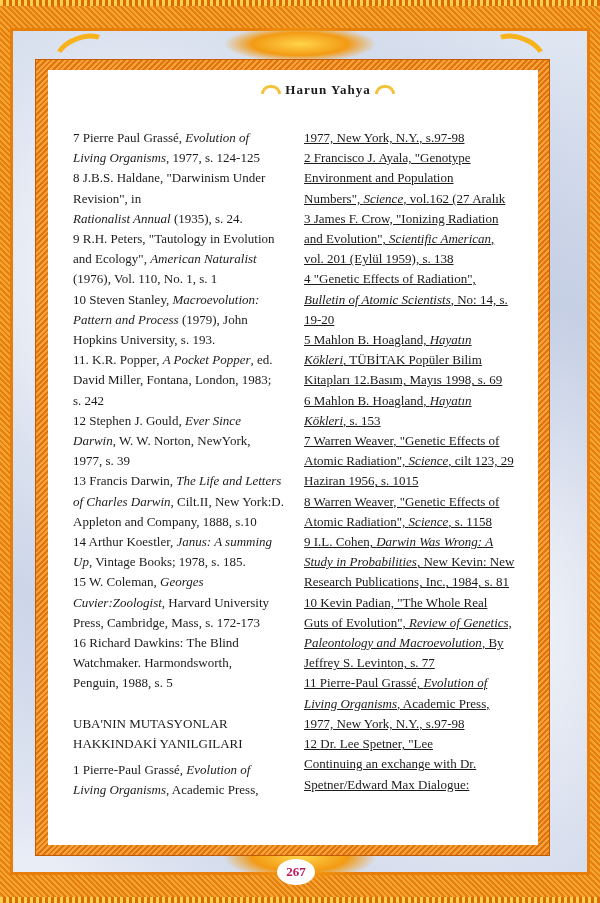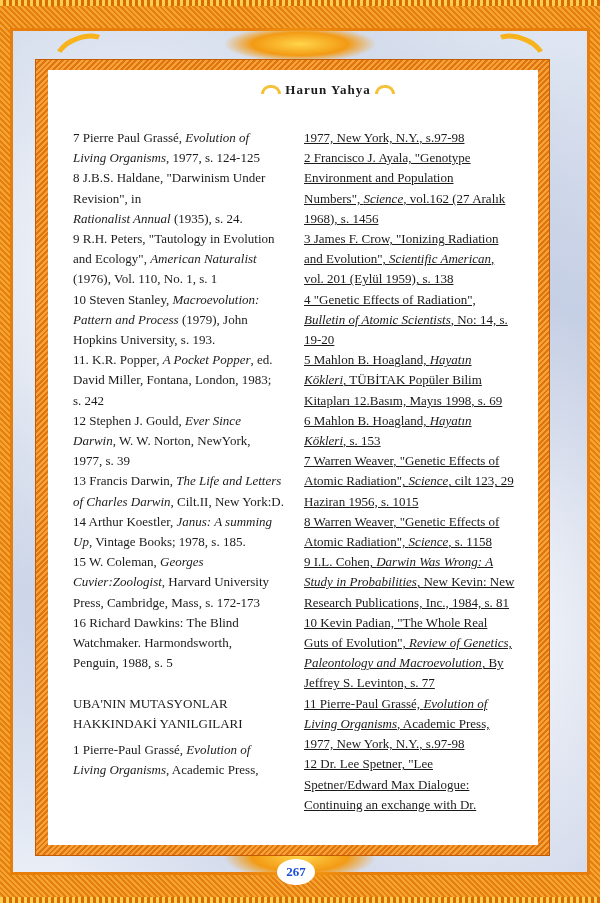--- a/index.html
+++ b/index.html
@@ -65,21 +65,21 @@
   .ref-line { white-space: nowrap; display: block; }
   .ref-line i { font-style: italic; }
   .section-heading {
     font-weight: normal; font-size: 13px; display: block; white-space: nowrap;
   }
   .spacer { display: block; height: 20.2px; }
   .page-number-badge {
     position: absolute; left: 277px; top: 859px; width: 38px; height: 26px;
     border-radius: 50%; background: #ffffff;
     display: flex; align-items: center; justify-content: center;
-    font-weight: bold; font-size: 13px; color: #1d4ed8;
+    font-weight: bold; font-size: 13px; color: #be185d;
   }
 </style>
 </head>
 <body>
 
 <div class="page-frame">
   <div class="outer-line-top"></div>
   <div class="outer-line-bottom"></div>
 
   <div class="ornament-band">
@@ -112,41 +112,41 @@
       <span class="ref-line"><i>Pattern and Process</i><span> (1979), John</span></span>
       <span class="ref-line"><span>Hopkins University, s. 193.</span></span>
       <span class="ref-line"><span>11. K.R. Popper, </span><i>A Pocket Popper</i><span>, ed.</span></span>
       <span class="ref-line"><span>David Miller, Fontana, London, 1983;</span></span>
       <span class="ref-line"><span>s. 242</span></span>
       <span class="ref-line"><span>12 Stephen J. Gould, </span><i>Ever Since</i></span>
       <span class="ref-line"><i>Darwin</i><span>, W. W. Norton, NewYork,</span></span>
       <span class="ref-line"><span>1977,  s. 39</span></span>
       <span class="ref-line"><span>13 Francis Darwin, </span><i>The Life and Letters</i></span>
       <span class="ref-line"><i>of Charles Darwin</i><span>, Cilt.II, New York:D.</span></span>
+      <span class="ref-line"><span>Appleton and Company, 1888,  s.10</span></span>
       <span class="ref-line"><span>14 Arthur Koestler, </span><i>Janus: A summing</i></span>
       <span class="ref-line"><i>Up</i><span>, Vintage Books; 1978, s. 185.</span></span>
       <span class="ref-line"><span>15 W. Coleman, </span><i>Georges</i></span>
       <span class="ref-line"><i>Cuvier:Zoologist</i><span>, Harvard University</span></span>
       <span class="ref-line"><span>Press, Cambridge, Mass, s. 172-173</span></span>
       <span class="ref-line"><span>16 Richard Dawkins:  The Blind</span></span>
       <span class="ref-line"><span>Watchmaker.  Harmondsworth,</span></span>
       <span class="ref-line"><span>Penguin, 1988, s. 5</span></span>
       <span class="spacer"></span>
       <span class="section-heading">UBA'NIN MUTASYONLAR</span>
       <span class="section-heading">HAKKINDAKİ YANILGILARI</span>
       <span style="display: block; height: 6px;"></span>
       <span class="ref-line"><span>1 Pierre-Paul Grassé, </span><i>Evolution of</i></span>
       <span class="ref-line"><i>Living Organisms</i><span>, Academic Press,</span></span>
     </div>
   <div class="column right" id="col-right">
       <span class="ref-line"><span>1977, New York, N.Y., s.97-98</span></span>
       <span class="ref-line"><span>2 Francisco J. Ayala, "Genotype</span></span>
       <span class="ref-line"><span>Environment and Population</span></span>
       <span class="ref-line"><span>Numbers", </span><i>Science,</i><span>  vol.162 (27 Aralık</span></span>
-      <span class="ref-line"><span>1968), s. 1456</span></span>
       <span class="ref-line"><span>3 James F. Crow, "Ionizing Radiation</span></span>
       <span class="ref-line"><span>and Evolution", </span><i>Scientific American</i><span>,</span></span>
       <span class="ref-line"><span>vol. 201 (Eylül 1959), s. 138</span></span>
       <span class="ref-line"><span>4 "Genetic Effects of Radiation",</span></span>
       <span class="ref-line"><i>Bulletin of Atomic Scientists</i><span>, No: 14, s.</span></span>
       <span class="ref-line"><span>19-20</span></span>
       <span class="ref-line"><span>5 Mahlon B. Hoagland, </span><i>Hayatın</i></span>
       <span class="ref-line"><i>Kökleri</i><span>, TÜBİTAK Popüler Bilim</span></span>
       <span class="ref-line"><span>Kitapları 12.Basım, Mayıs 1998, s. 69</span></span>
       <span class="ref-line"><span>6 Mahlon B. Hoagland, </span><i>Hayatın</i></span>
@@ -160,20 +160,20 @@
       <span class="ref-line"><i>Study in Probabilities</i><span>, New Kevin: New</span></span>
       <span class="ref-line"><span>Research Publications, Inc., 1984, s. 81</span></span>
       <span class="ref-line"><span>10 Kevin Padian, "The Whole Real</span></span>
       <span class="ref-line"><span>Guts of Evolution", </span><i>Review of Genetics,</i></span>
       <span class="ref-line"><i>Paleontology and Macroevolution</i><span>, By</span></span>
       <span class="ref-line"><span>Jeffrey S. Levinton, s. 77</span></span>
       <span class="ref-line"><span>11 Pierre-Paul Grassé, </span><i>Evolution of</i></span>
       <span class="ref-line"><i>Living Organisms</i><span>, Academic Press,</span></span>
       <span class="ref-line"><span>1977, New York, N.Y., s.97-98</span></span>
       <span class="ref-line"><span>12 Dr. Lee Spetner, "Lee</span></span>
+      <span class="ref-line"><span>Continuing an exchange with Dr.</span></span>
       <span class="ref-line"><span>Spetner/Edward Max Dialogue:</span></span>
-      <span class="ref-line"><span>Continuing an exchange with Dr.</span></span>
     </div>
 
   <div class="page-number-badge">
     <span>267</span>
   </div>
 </div>
 
 </body></html>

